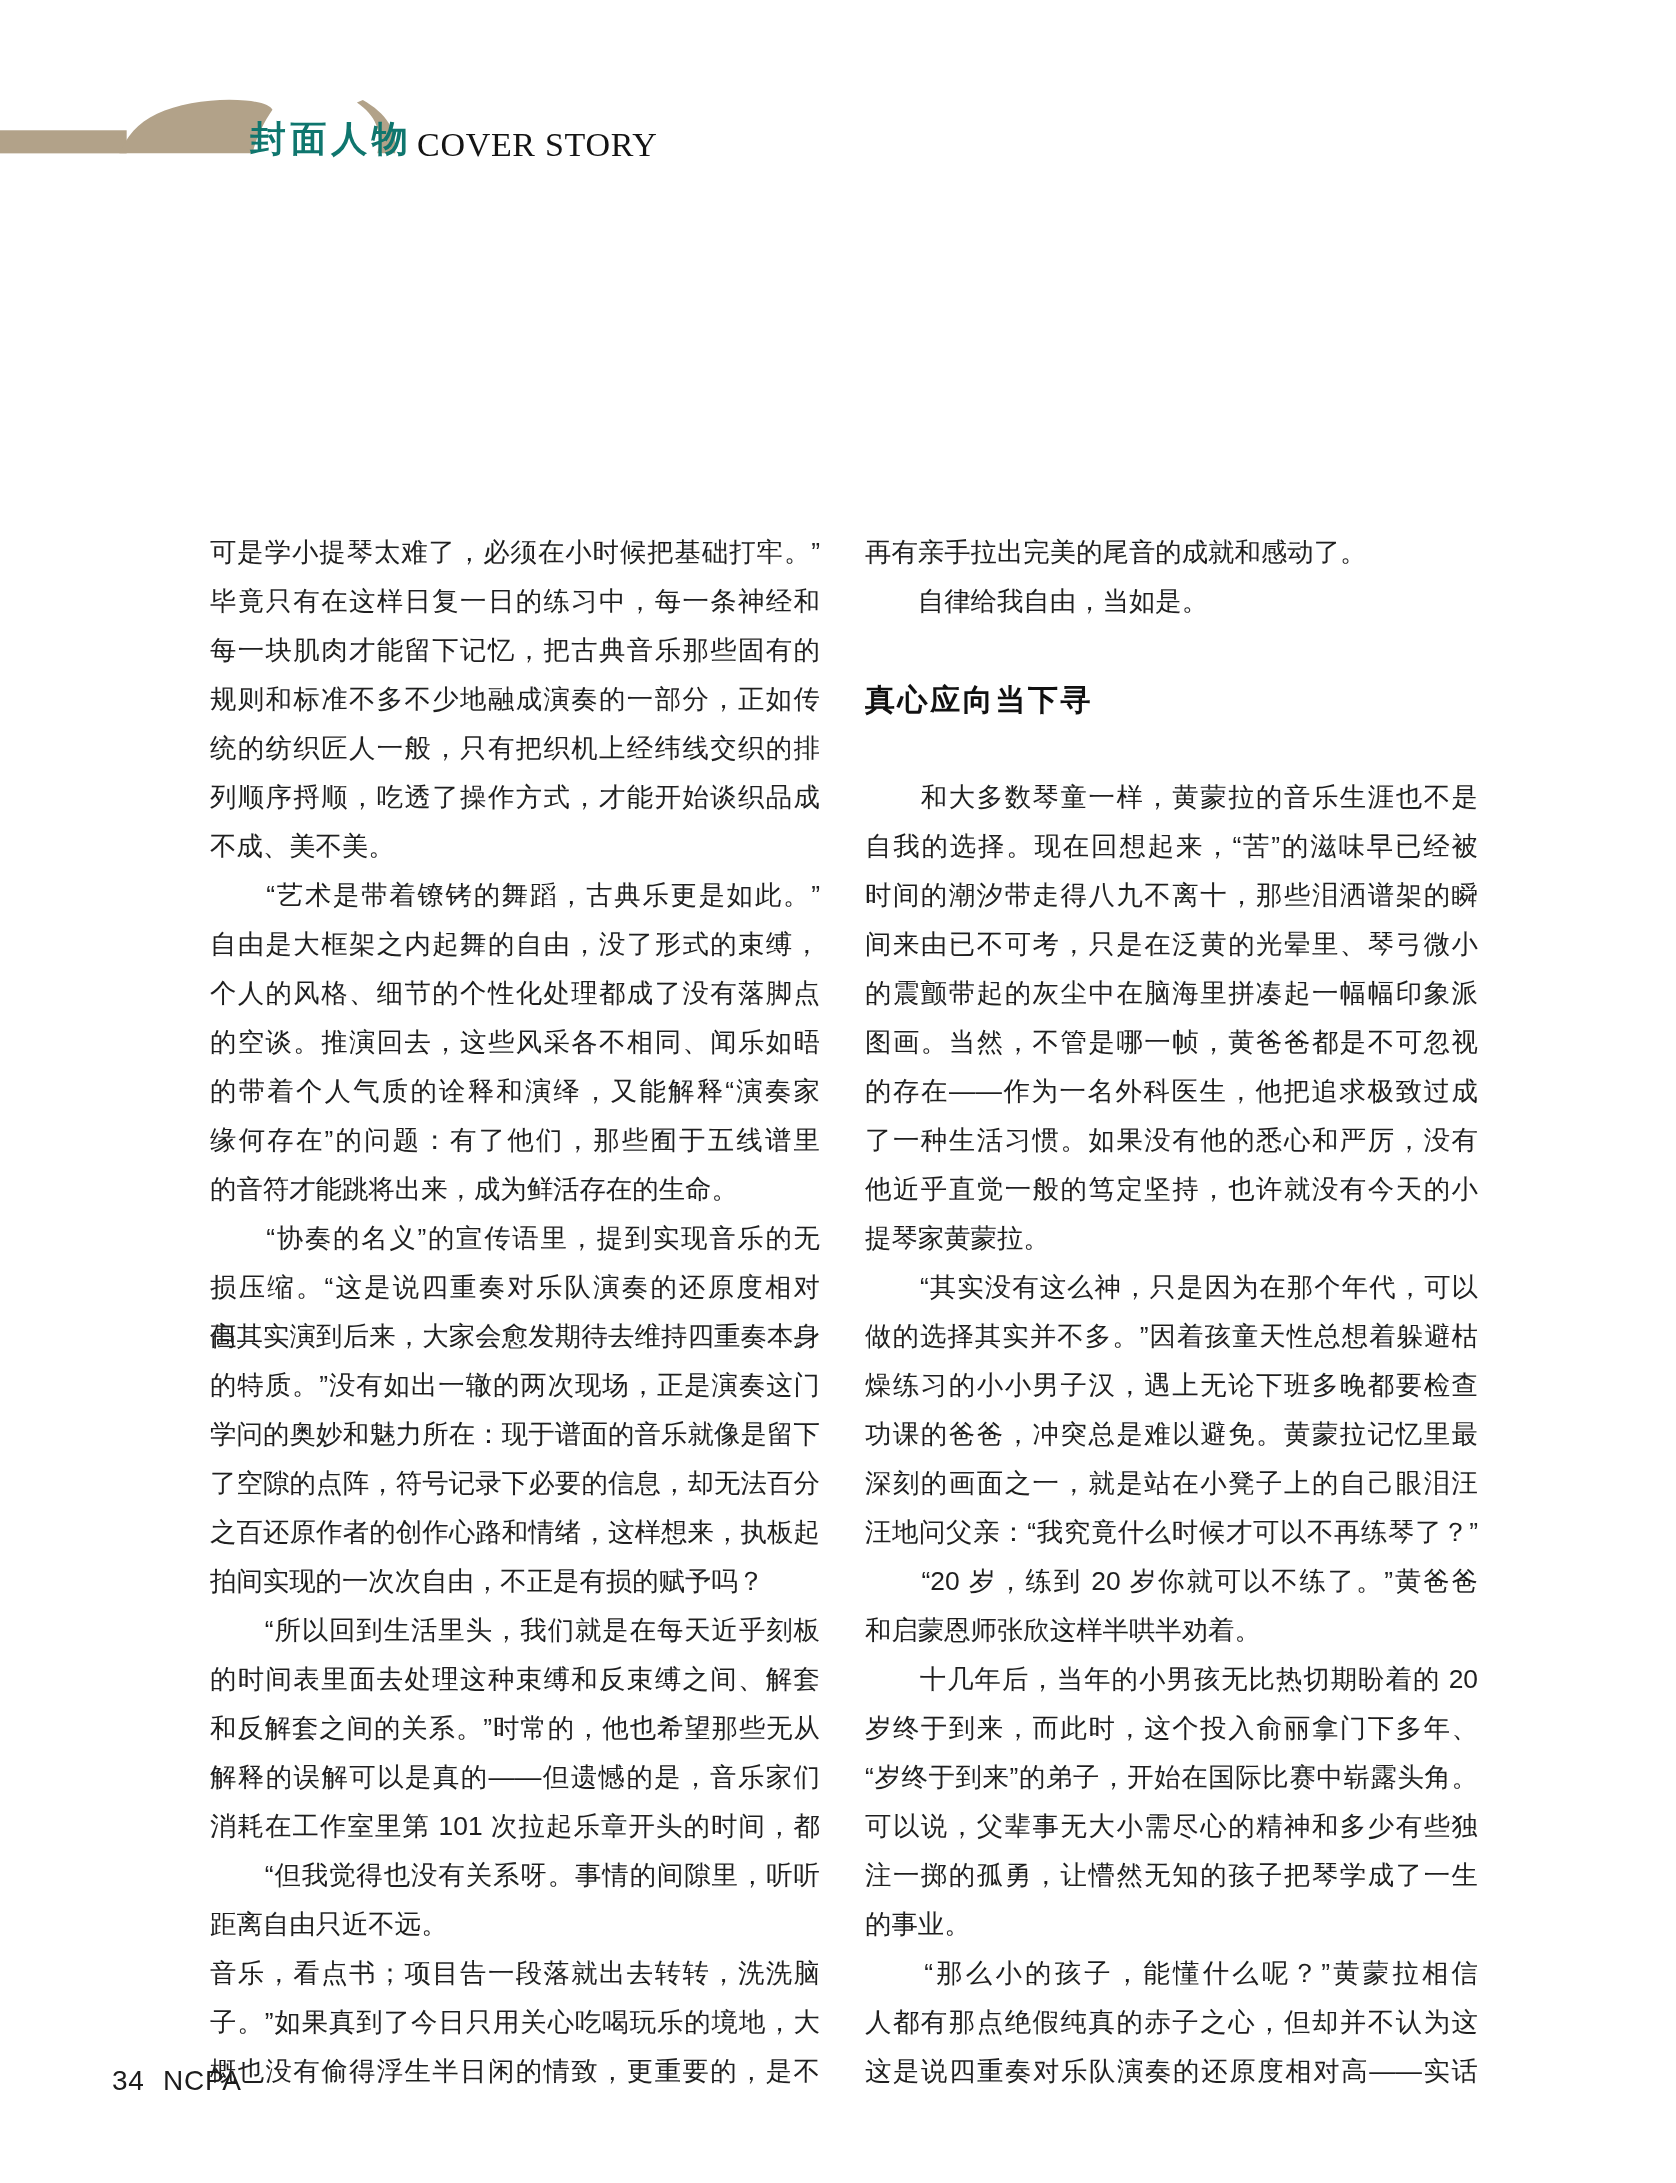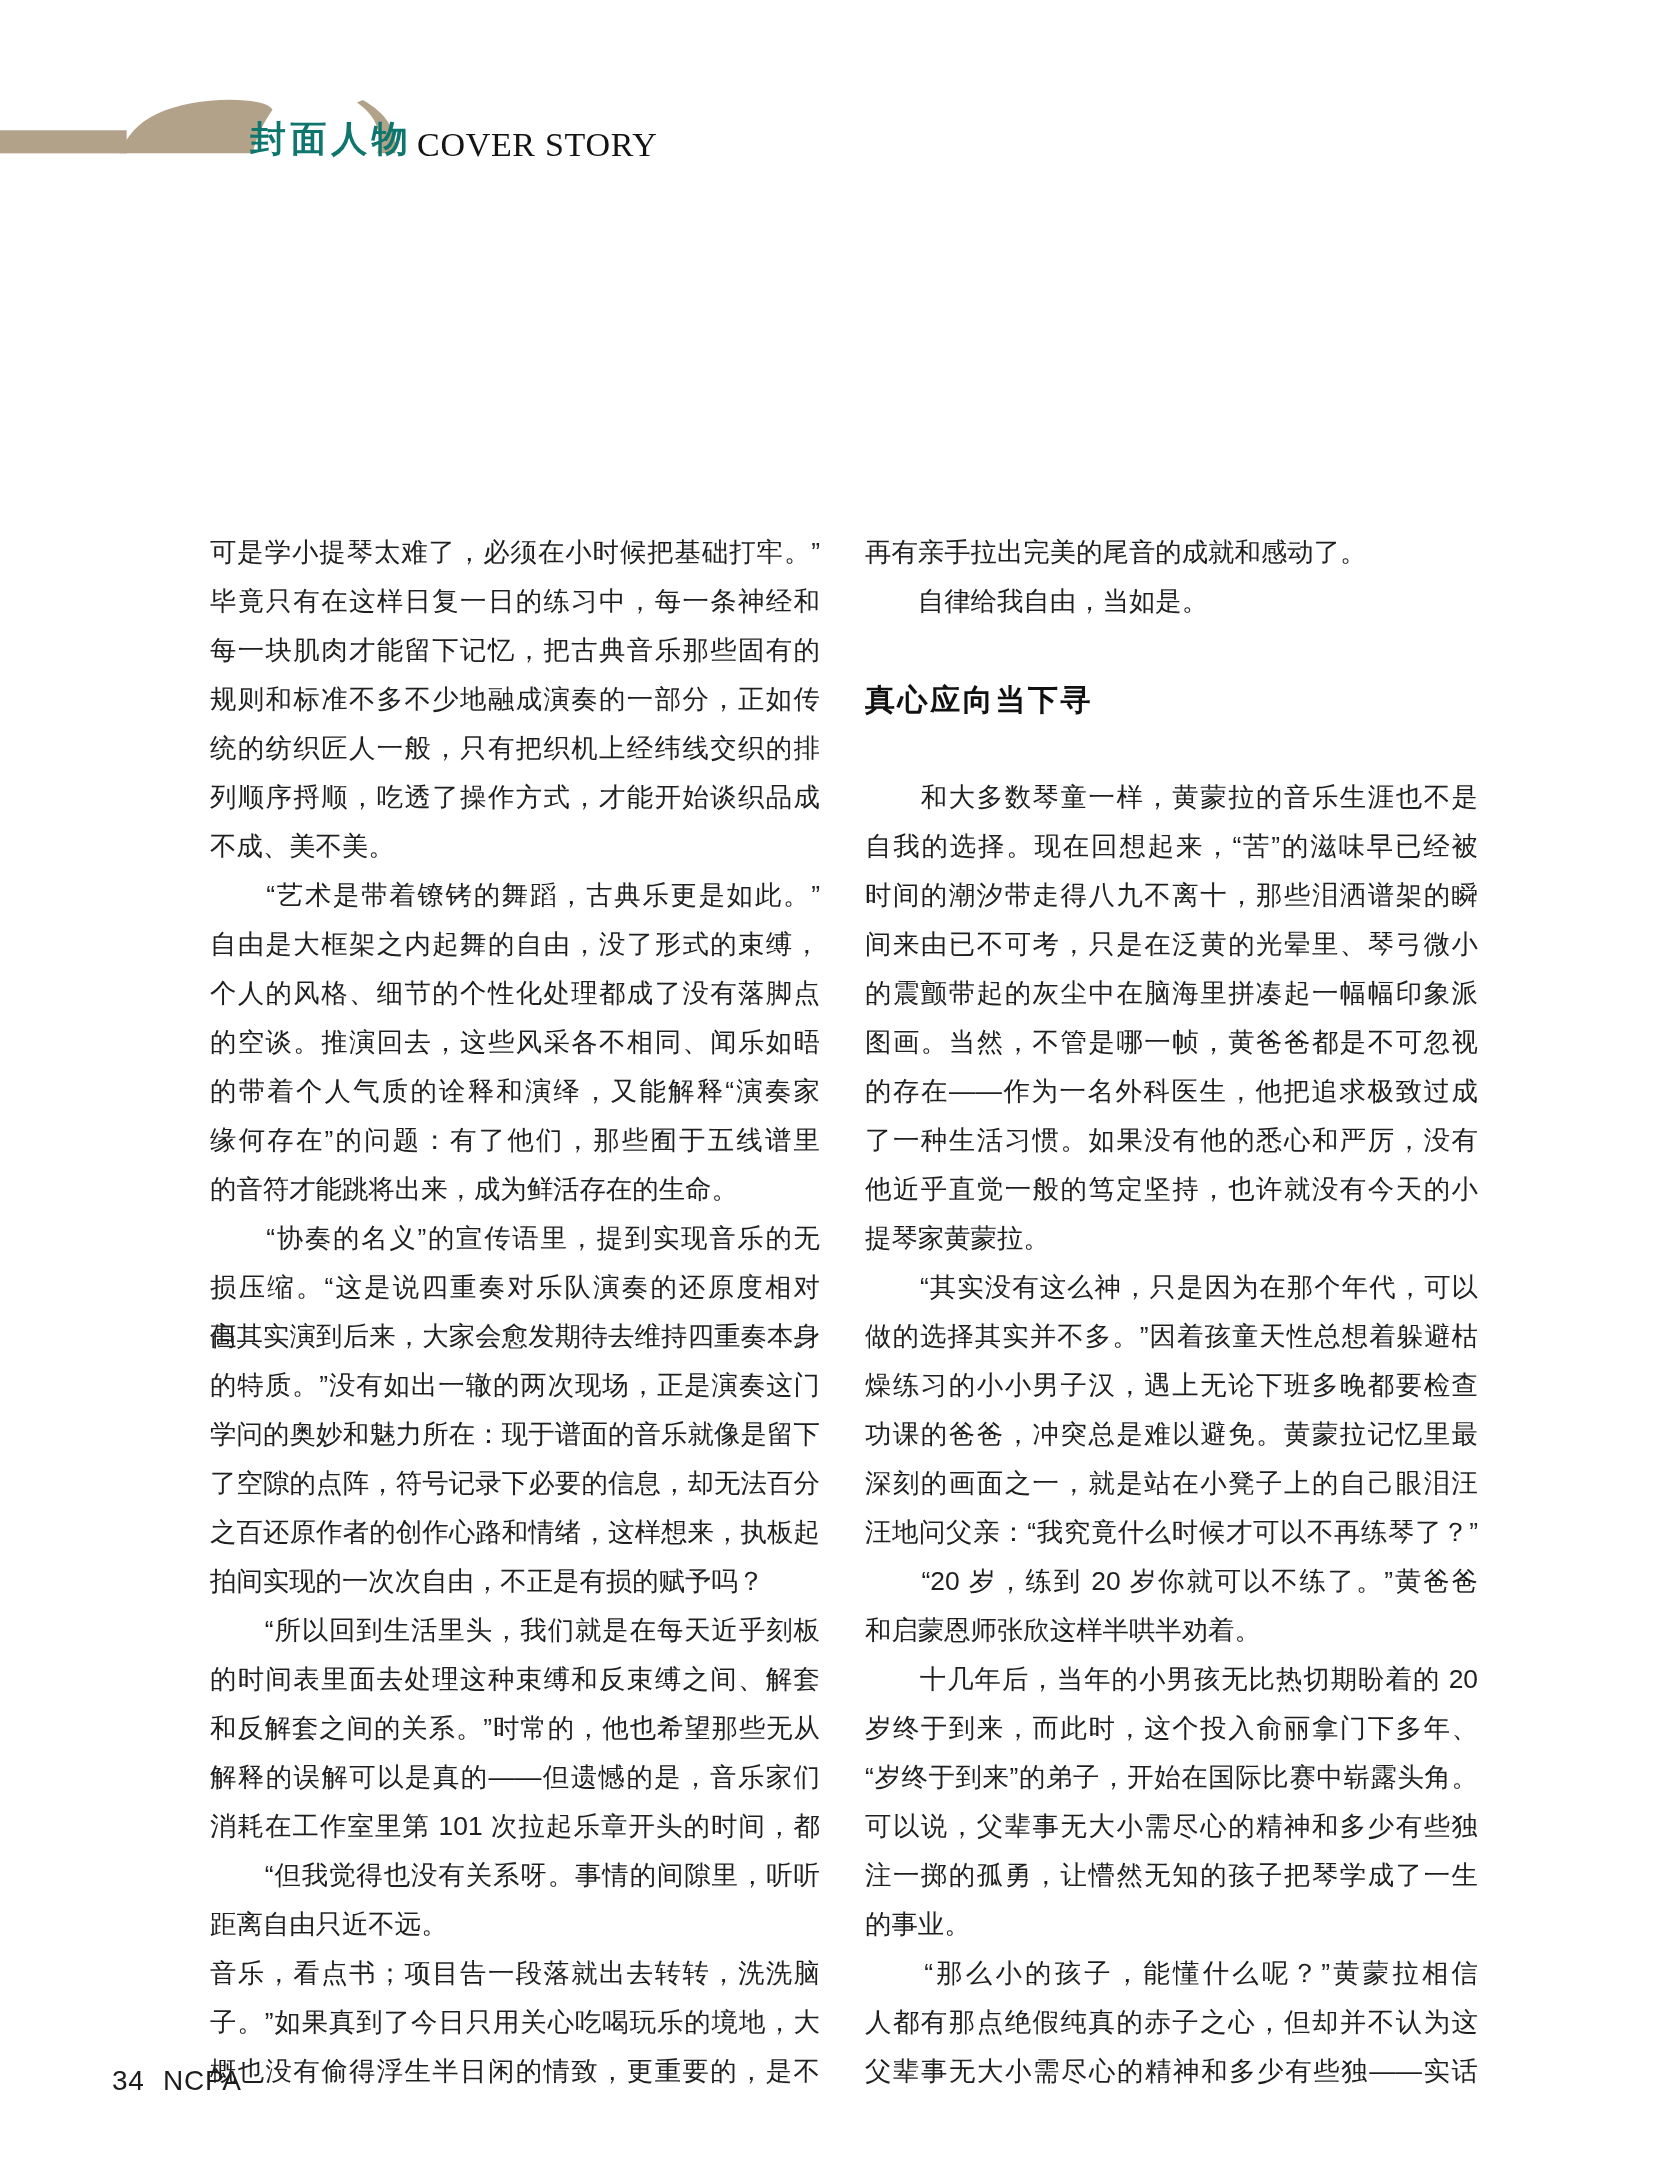--- a/index.html
+++ b/index.html
@@ -121,21 +121,21 @@
           <div class="line j">　　“20 岁，练到 20 岁你就可以不练了。”黄爸爸</div>
           <div class="line">和启蒙恩师张欣这样半哄半劝着。</div>
           <div class="line j">　　十几年后，当年的小男孩无比热切期盼着的 20</div>
           <div class="line j">岁终于到来，而此时，这个投入俞丽拿门下多年、</div>
           <div class="line j">“岁终于到来”的弟子，开始在国际比赛中崭露头角。</div>
           <div class="line j">可以说，父辈事无大小需尽心的精神和多少有些独</div>
           <div class="line j">注一掷的孤勇，让懵然无知的孩子把琴学成了一生</div>
           <div class="line">的事业。</div>
           <div class="line j">　　“那么小的孩子，能懂什么呢？”黄蒙拉相信</div>
           <div class="line j">人都有那点绝假纯真的赤子之心，但却并不认为这</div>
-          <div class="line j">父辈事无大小需尽心的精神和多少有些独——实话</div>
+          <div class="line j">这是说四重奏对乐队演奏的还原度相对高——实话</div>
         </div>
     </div>
   </main>
 
   <footer class="footer">
     <span>34</span>
     <span>NCPA</span>
   </footer>
 
 </div>

